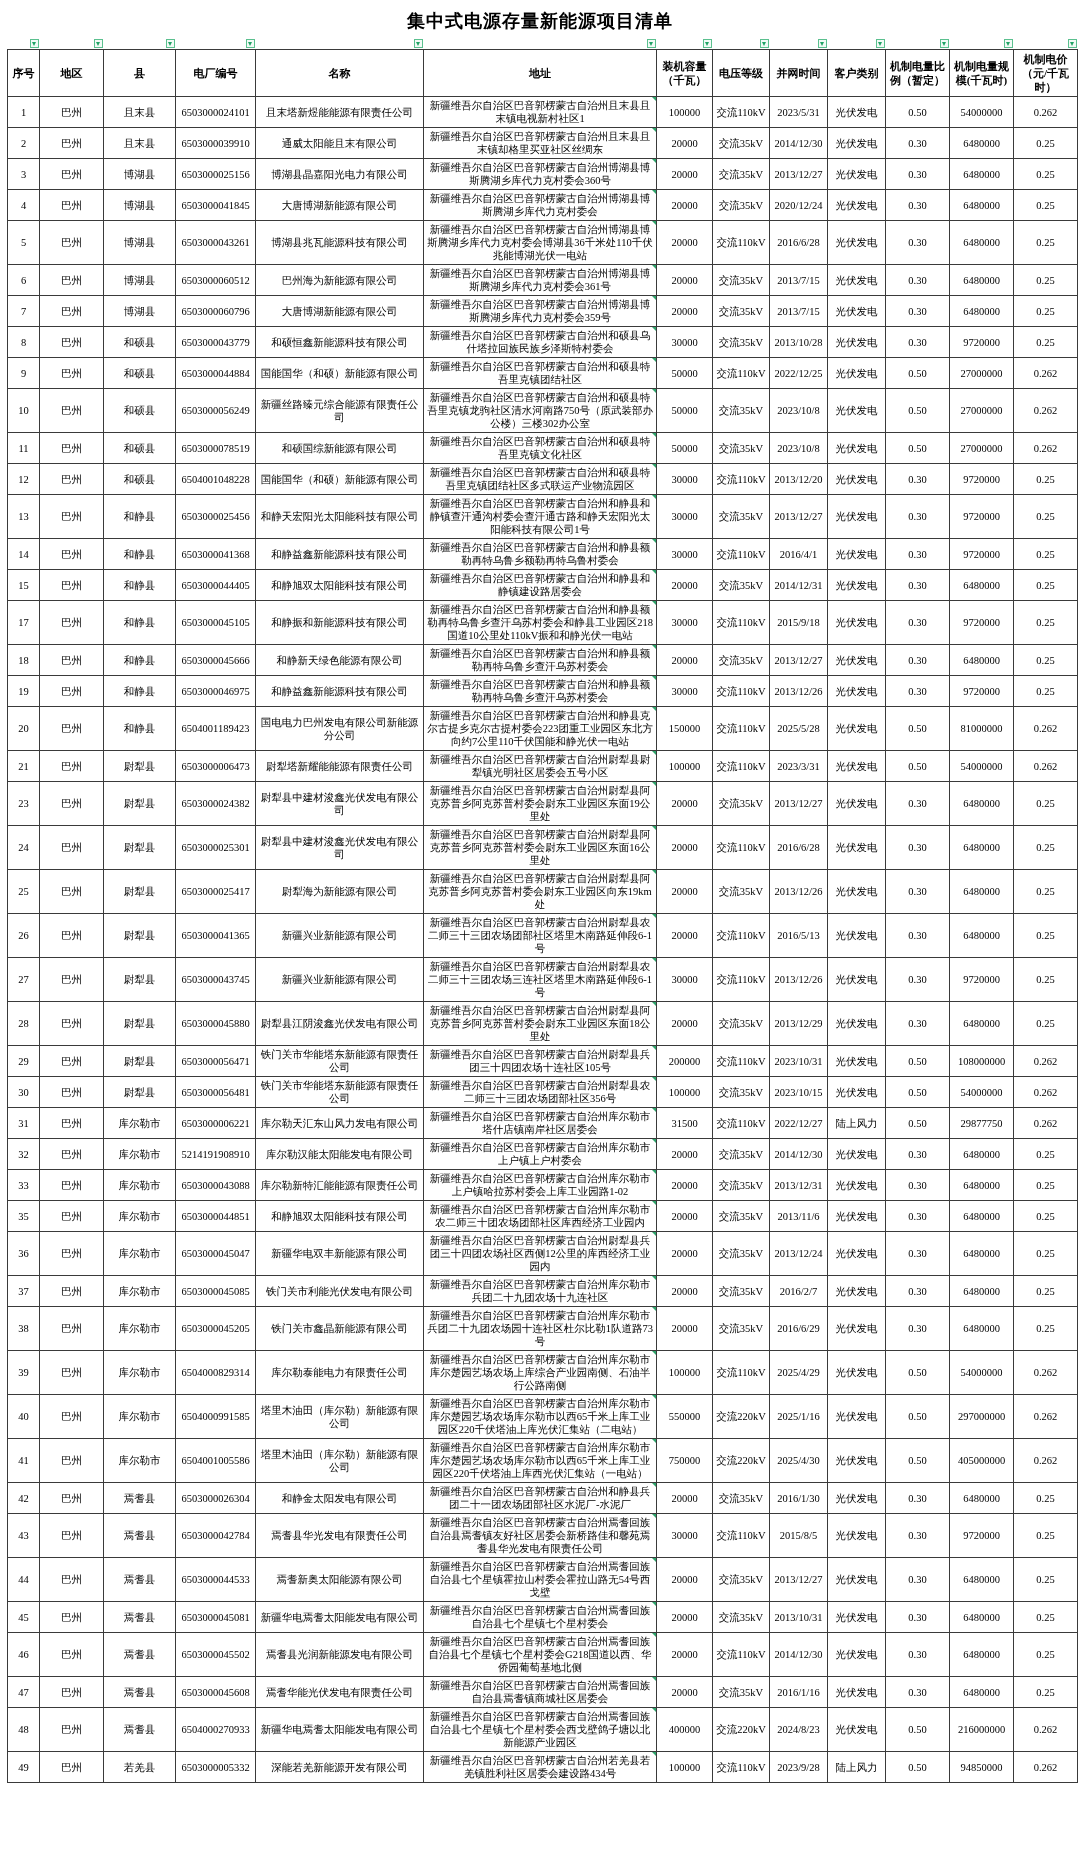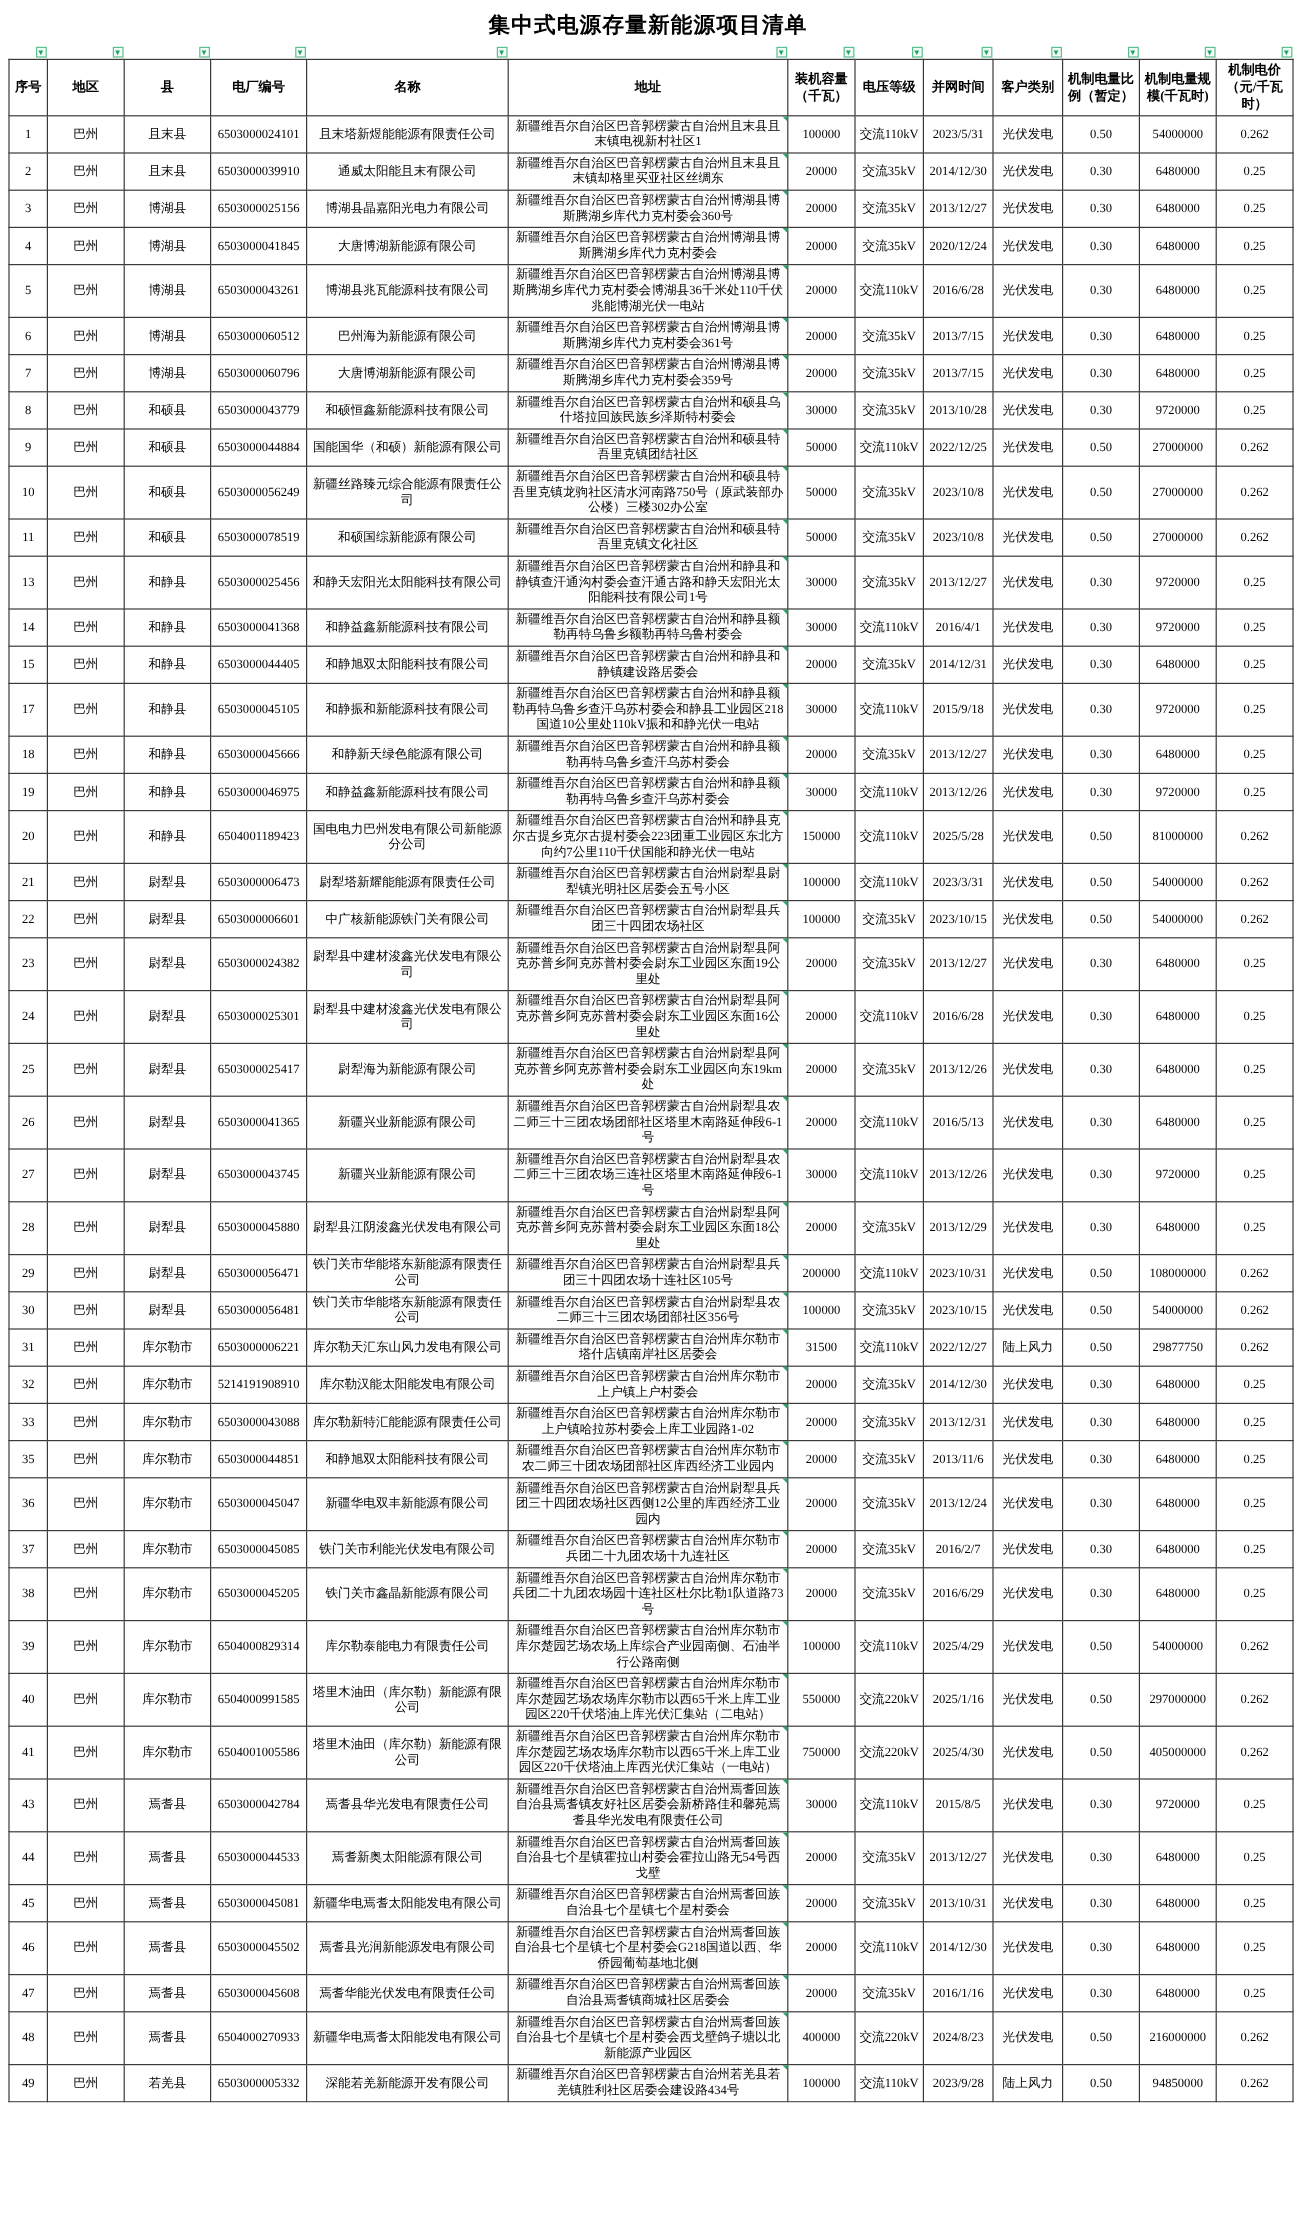--- a/index.html
+++ b/index.html
@@ -293,20 +293,35 @@
     <td class="flag">新疆维吾尔自治区巴音郭楞蒙古自治州和硕县特吾里克镇文化社区</td>
     <td>50000</td>
     <td>交流35kV</td>
     <td>2023/10/8</td>
     <td>光伏发电</td>
     <td>0.50</td>
     <td>27000000</td>
     <td>0.262</td>
   </tr>
 
+  <tr>
+    <td>12</td>
+    <td>巴州</td>
+    <td>和硕县</td>
+    <td>6504001048228</td>
+    <td>国能国华（和硕）新能源有限公司</td>
+    <td class="flag">新疆维吾尔自治区巴音郭楞蒙古自治州和硕县特吾里克镇团结社区多式联运产业物流园区</td>
+    <td>30000</td>
+    <td>交流110kV</td>
+    <td>2013/12/20</td>
+    <td>光伏发电</td>
+    <td>0.30</td>
+    <td>9720000</td>
+    <td>0.25</td>
+  </tr>
 
   <tr>
     <td>13</td>
     <td>巴州</td>
     <td>和静县</td>
     <td>6503000025456</td>
     <td>和静天宏阳光太阳能科技有限公司</td>
     <td class="flag">新疆维吾尔自治区巴音郭楞蒙古自治州和静县和静镇查汗通沟村委会查汗通古路和静天宏阳光太阳能科技有限公司1号</td>
     <td>30000</td>
     <td>交流35kV</td>
@@ -423,35 +438,20 @@
     <td class="flag">新疆维吾尔自治区巴音郭楞蒙古自治州尉犁县尉犁镇光明社区居委会五号小区</td>
     <td>100000</td>
     <td>交流110kV</td>
     <td>2023/3/31</td>
     <td>光伏发电</td>
     <td>0.50</td>
     <td>54000000</td>
     <td>0.262</td>
   </tr>
 
-  <tr>
-    <td>22</td>
-    <td>巴州</td>
-    <td>尉犁县</td>
-    <td>6503000006601</td>
-    <td>中广核新能源铁门关有限公司</td>
-    <td class="flag">新疆维吾尔自治区巴音郭楞蒙古自治州尉犁县兵团三十四团农场社区</td>
-    <td>100000</td>
-    <td>交流35kV</td>
-    <td>2023/10/15</td>
-    <td>光伏发电</td>
-    <td>0.50</td>
-    <td>54000000</td>
-    <td>0.262</td>
-  </tr>
 
   <tr>
     <td>23</td>
     <td>巴州</td>
     <td>尉犁县</td>
     <td>6503000024382</td>
     <td>尉犁县中建材浚鑫光伏发电有限公司</td>
     <td class="flag">新疆维吾尔自治区巴音郭楞蒙古自治州尉犁县阿克苏普乡阿克苏普村委会尉东工业园区东面19公里处</td>
     <td>20000</td>
     <td>交流35kV</td>
@@ -728,20 +728,35 @@
     <td class="flag">新疆维吾尔自治区巴音郭楞蒙古自治州库尔勒市库尔楚园艺场农场库尔勒市以西65千米上库工业园区220千伏塔油上库西光伏汇集站（一电站）</td>
     <td>750000</td>
     <td>交流220kV</td>
     <td>2025/4/30</td>
     <td>光伏发电</td>
     <td>0.50</td>
     <td>405000000</td>
     <td>0.262</td>
   </tr>
 
+  <tr>
+    <td>42</td>
+    <td>巴州</td>
+    <td>焉耆县</td>
+    <td>6503000026304</td>
+    <td>和静金太阳发电有限公司</td>
+    <td class="flag">新疆维吾尔自治区巴音郭楞蒙古自治州和静县兵团二十一团农场团部社区水泥厂-水泥厂</td>
+    <td>20000</td>
+    <td>交流35kV</td>
+    <td>2016/1/30</td>
+    <td>光伏发电</td>
+    <td>0.30</td>
+    <td>6480000</td>
+    <td>0.25</td>
+  </tr>
 
   <tr>
     <td>43</td>
     <td>巴州</td>
     <td>焉耆县</td>
     <td>6503000042784</td>
     <td>焉耆县华光发电有限责任公司</td>
     <td class="flag">新疆维吾尔自治区巴音郭楞蒙古自治州焉耆回族自治县焉耆镇友好社区居委会新桥路佳和馨苑焉耆县华光发电有限责任公司</td>
     <td>30000</td>
     <td>交流110kV</td>

